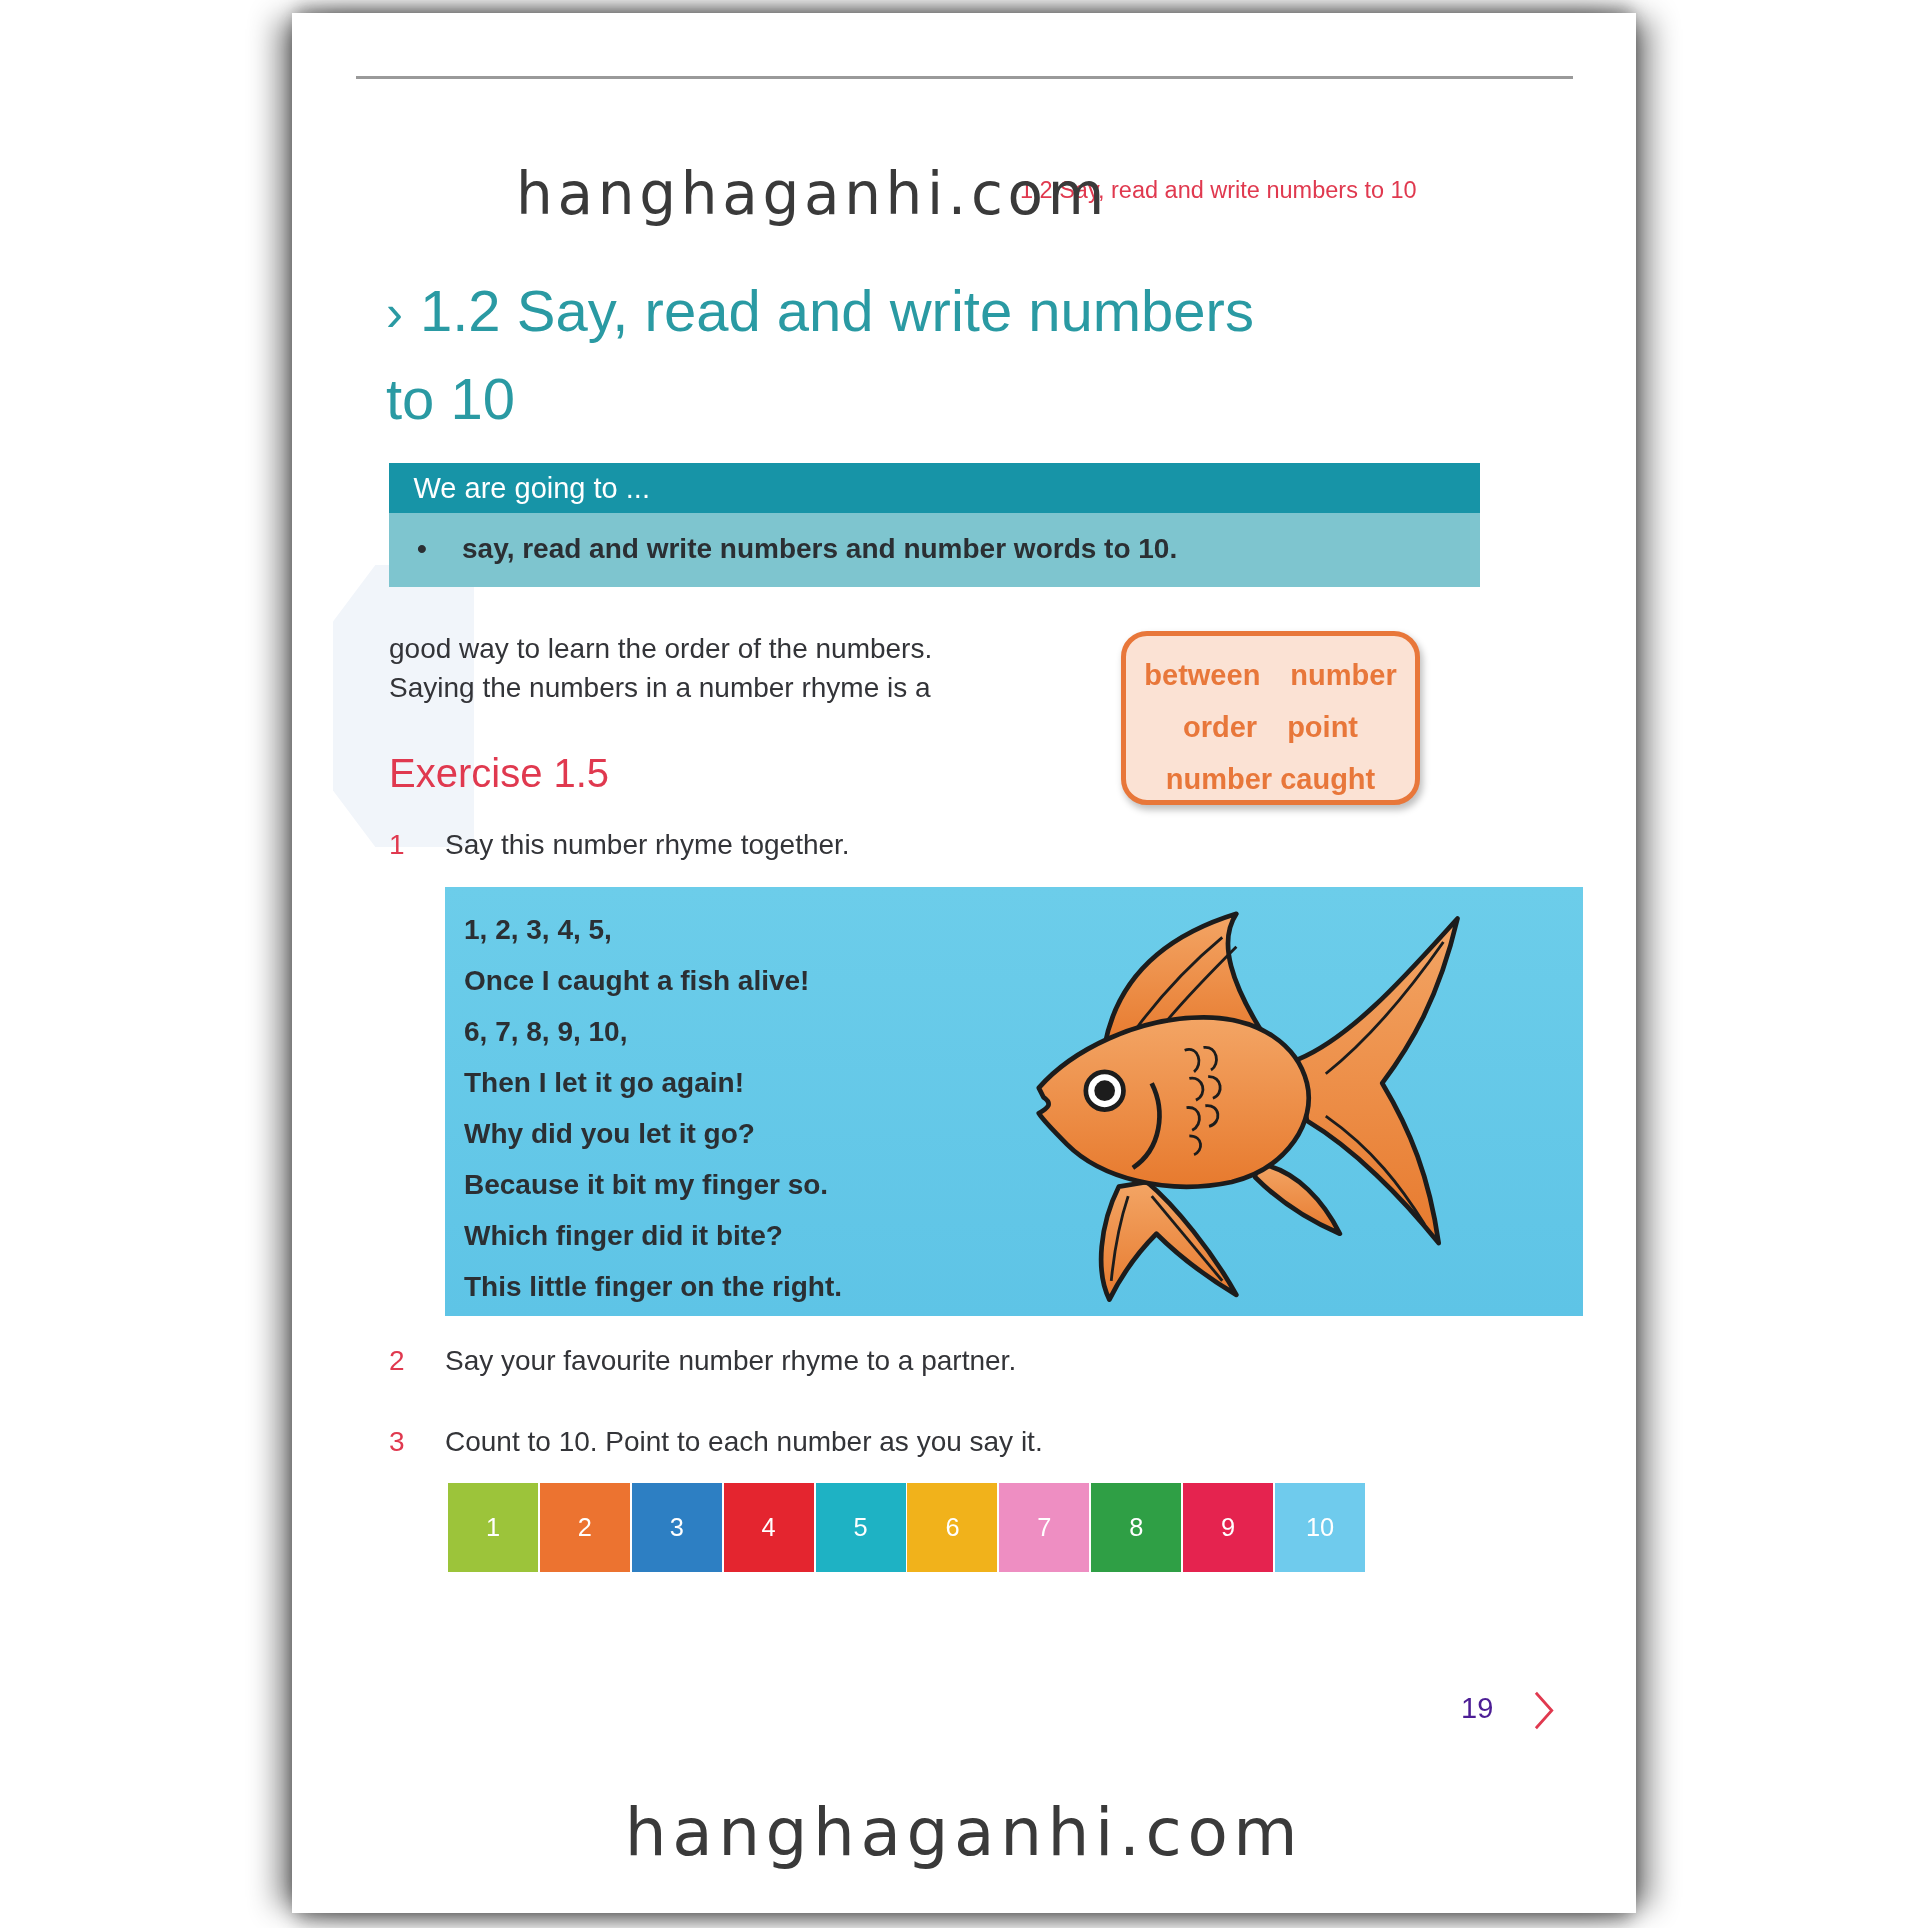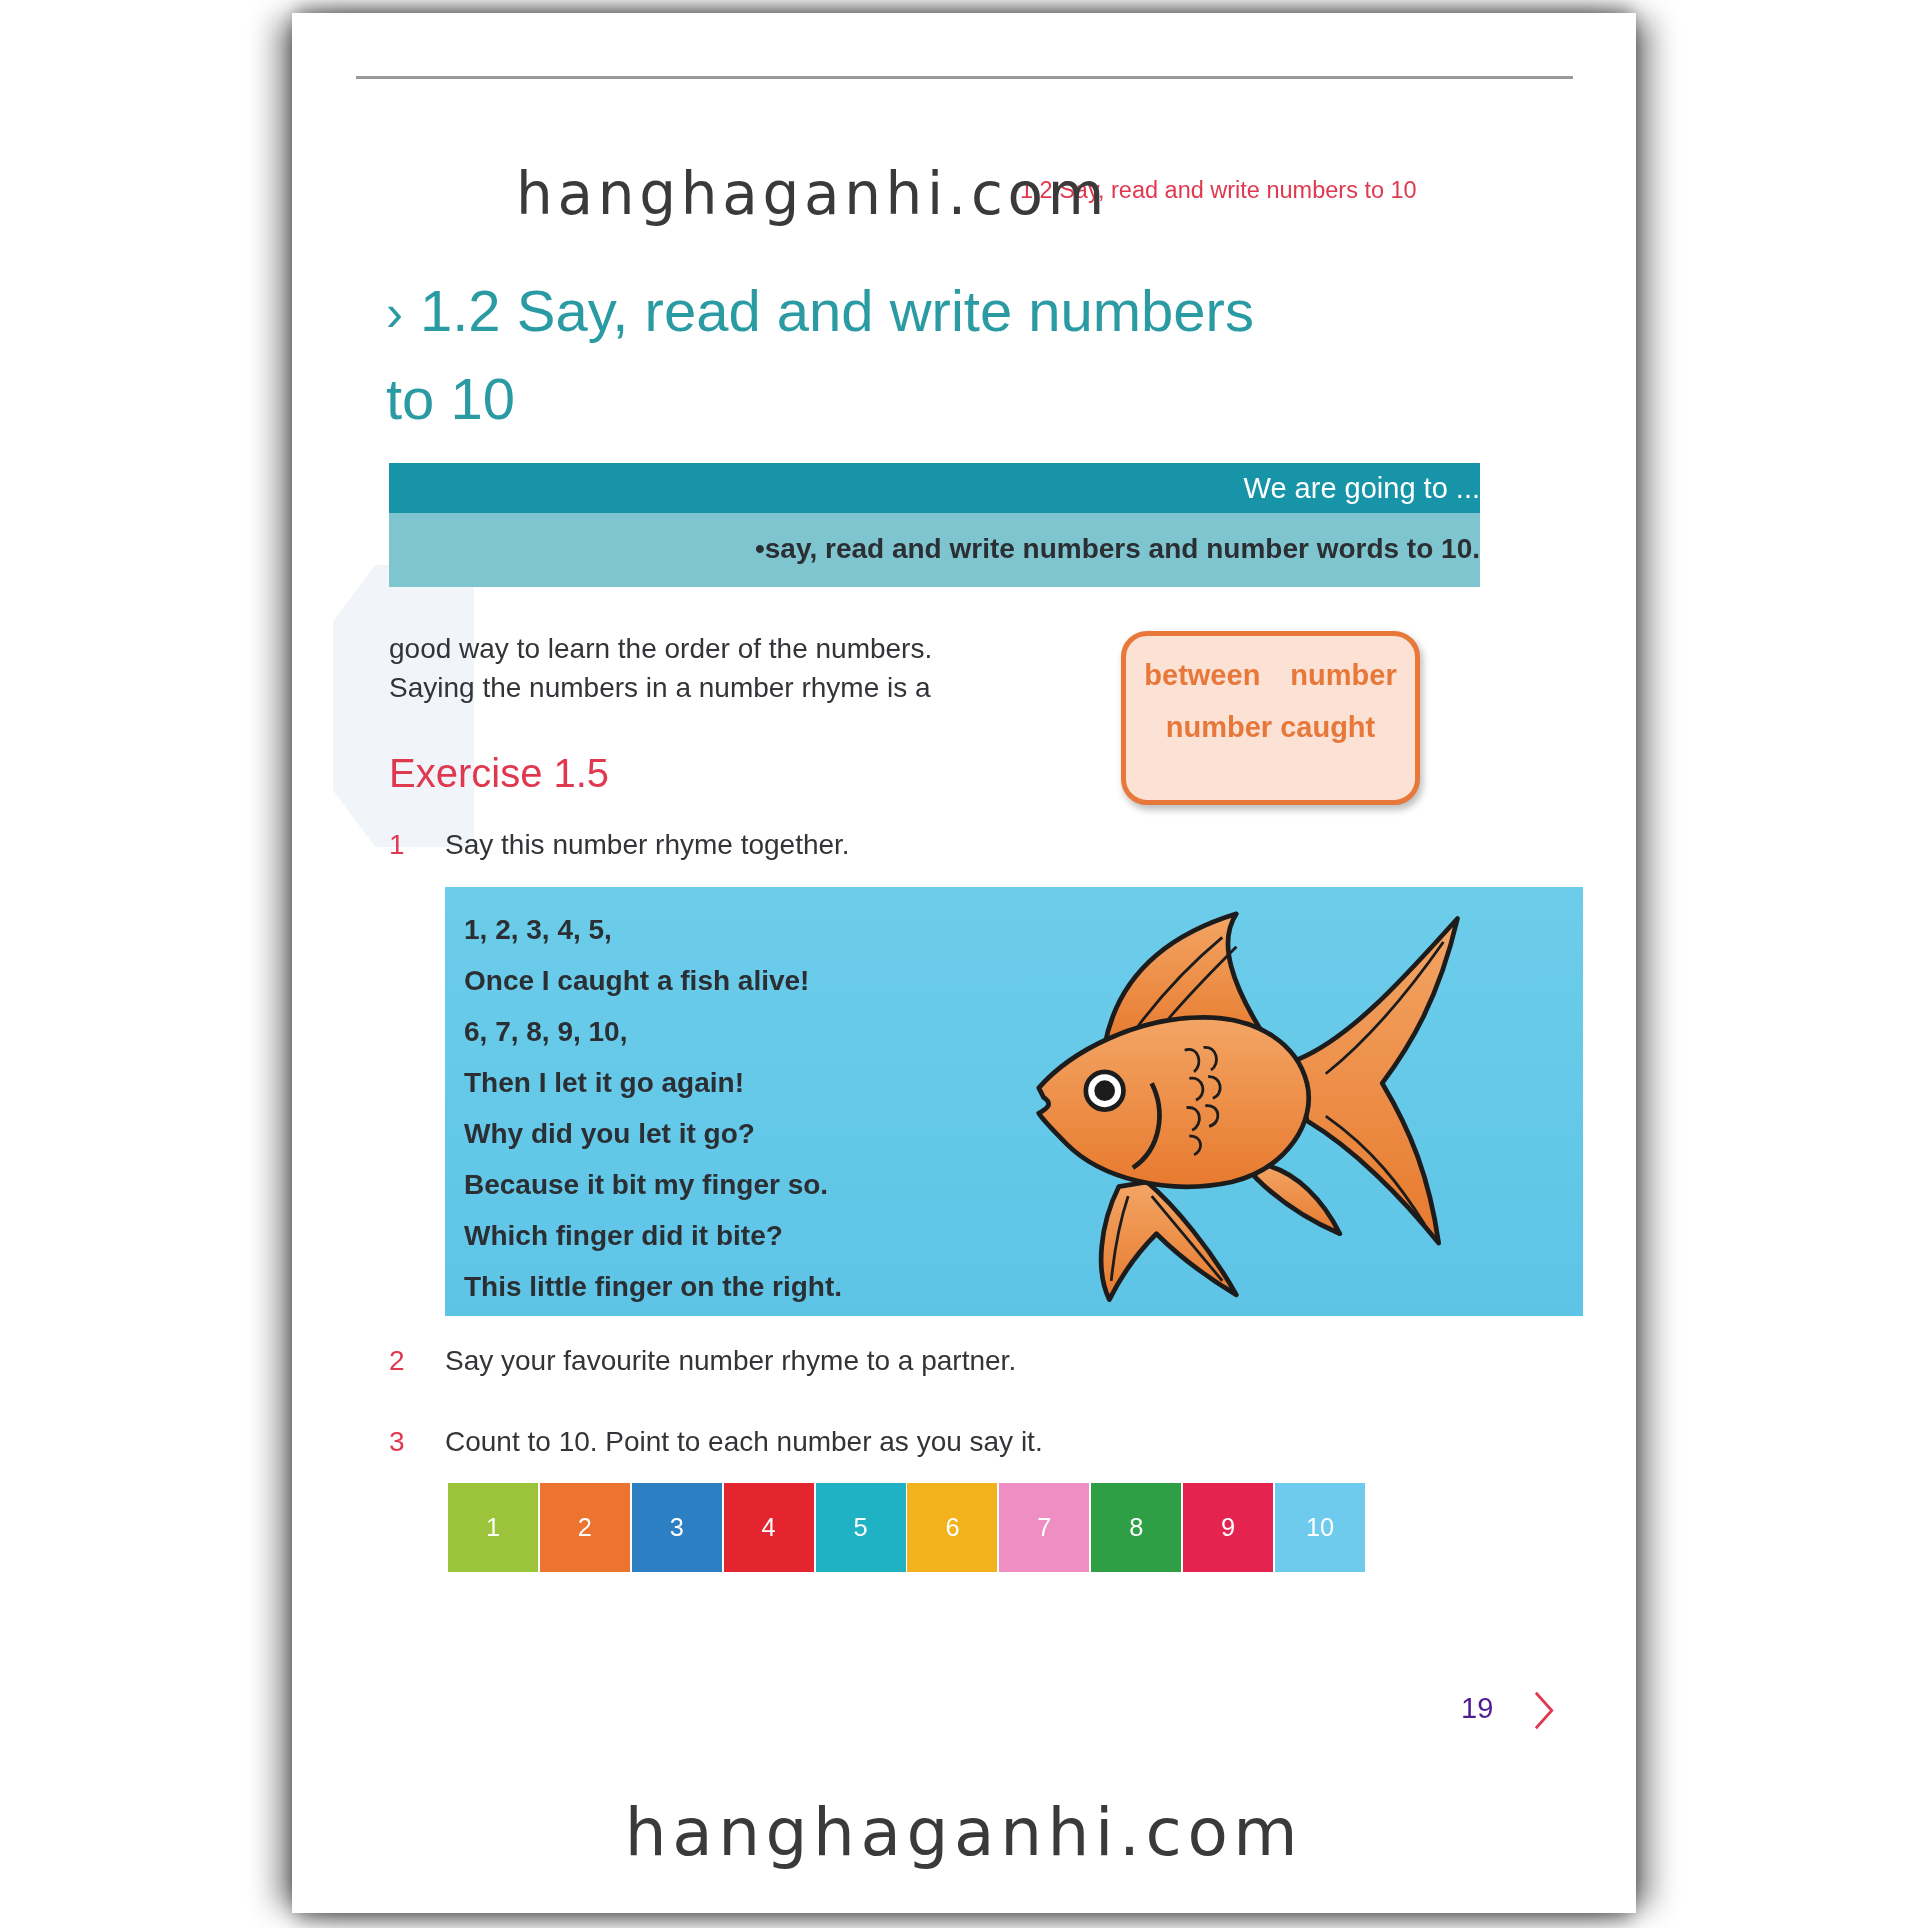--- a/index.html
+++ b/index.html
@@ -59,21 +59,21 @@
     left: 386px; top: 268px;
     width: 1036px;
     font-size: 58px;
     line-height: 85px;
     color: #2a9aa3;
   }
   .title .chev { font-size: 51px; margin-right: 17px; }
   .goals {
     position: absolute;
     left: 389px; top: 463px;
-    width: 1091px; height: 124px; text-align: right;
+    width: 1091px; height: 124px;
   }
   .goals-head {
     background: #1794a7;
     height: 50px;
     color: #ffffff;
     font-size: 29px;
     line-height: 50px;
     padding-left: 24.5px;
   }
   .goals-body {
@@ -191,20 +191,21 @@
   </div>
 </div>
 
 <div class="intro">
   <div>good way to learn the order of the numbers.</div>
   <div>Saying the numbers in a number rhyme is a</div>
 </div>
 
 <div class="vocab">
   <div><span>between</span><span>number</span></div>
+  <div><span>order</span><span>point</span></div>
   <div><span>number caught</span></div>
 </div>
 
 <div class="exercise-title">Exercise 1.5</div>
 
 <div class="q" style="top:829px;">
   <span class="num">1</span><span>Say this number rhyme together.</span>
 </div>
 
 <div class="rhyme-box">

